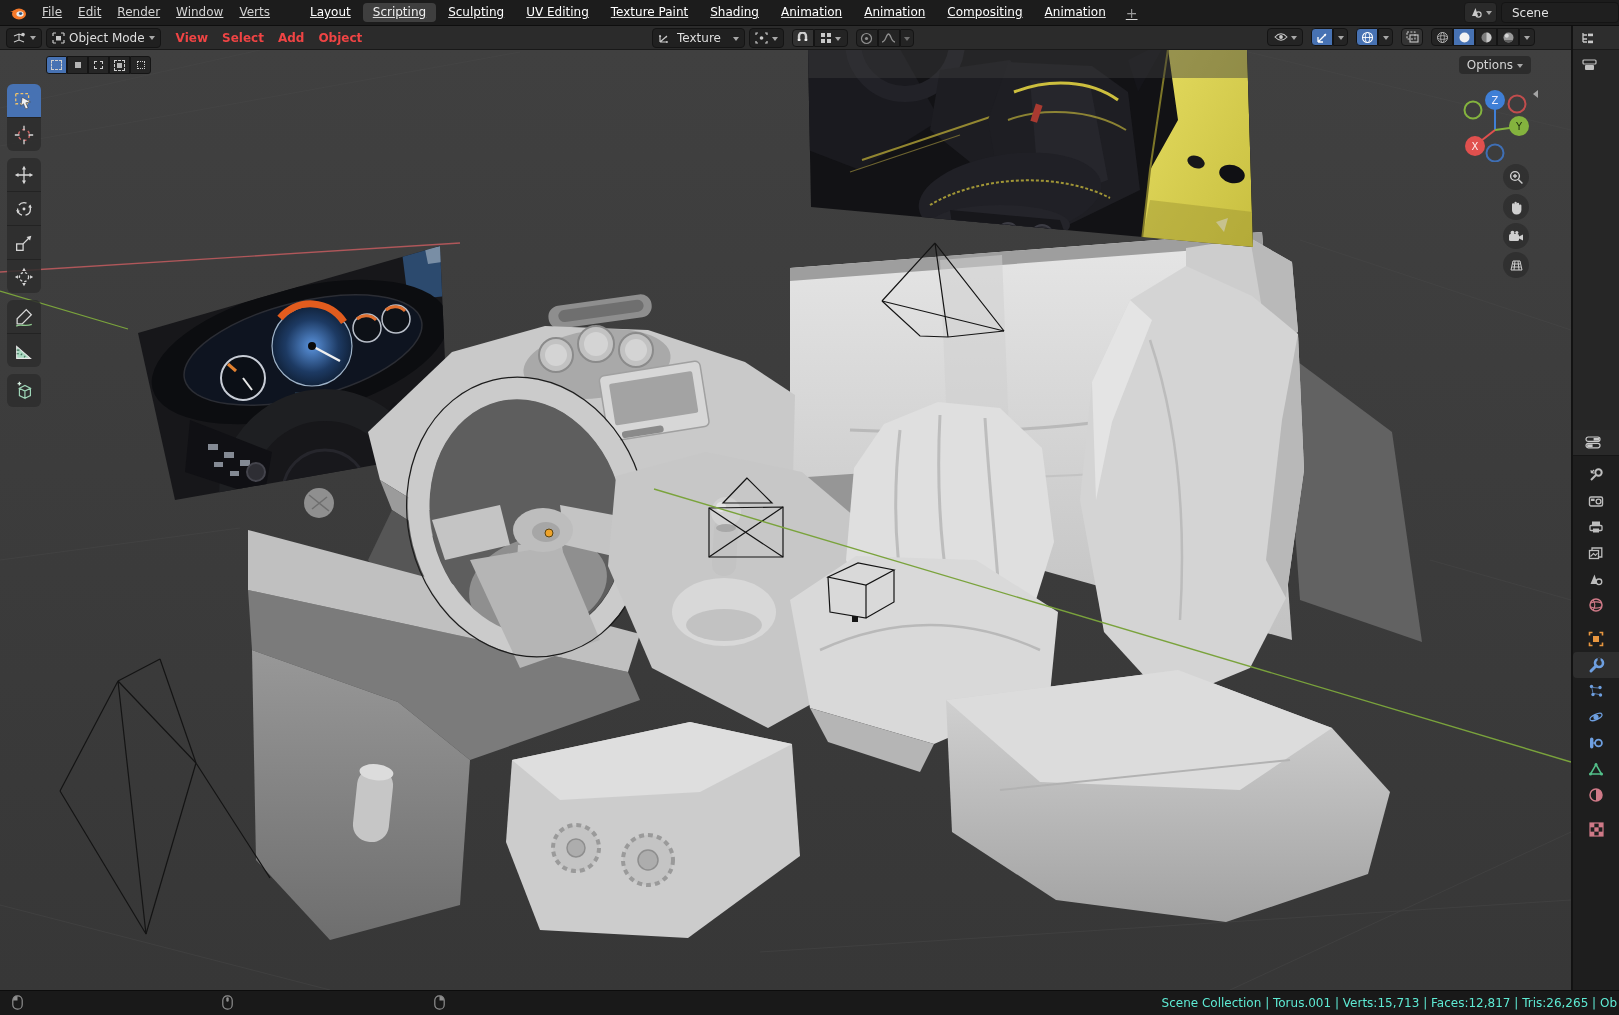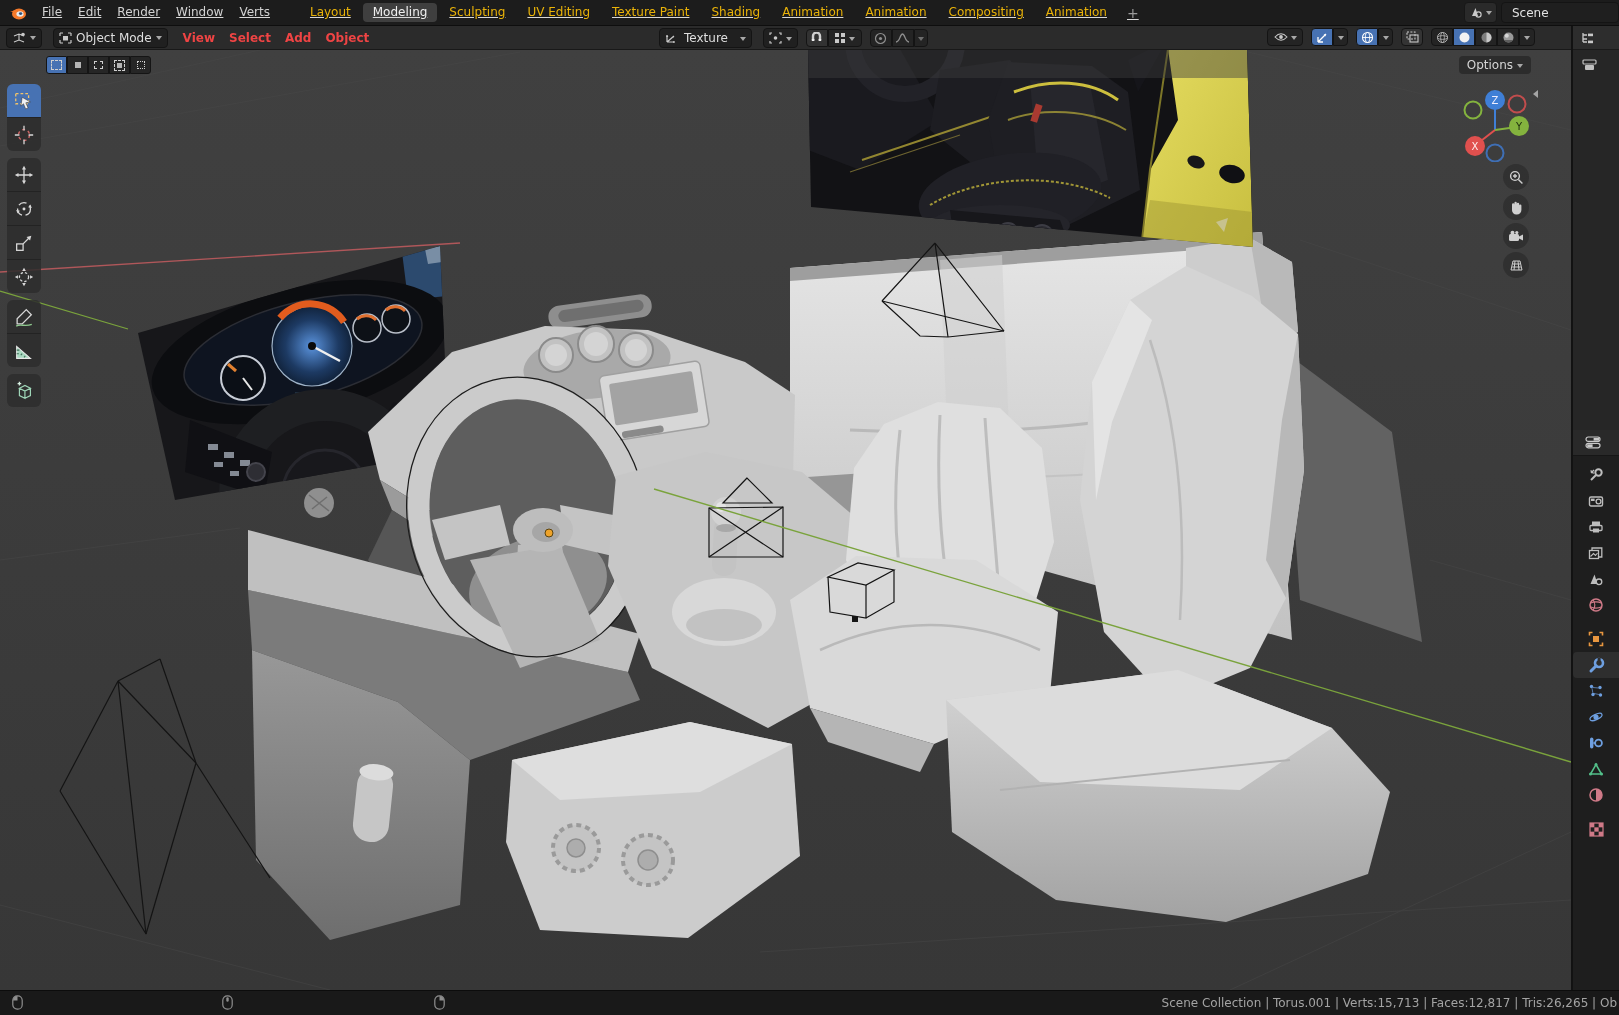--- a/index.html
+++ b/index.html
@@ -5,34 +5,34 @@
   html,body{margin:0;padding:0;background:#111;}
   #app{position:relative;width:1619px;height:1015px;overflow:hidden;
        font-family:"DejaVu Sans","Liberation Sans",sans-serif;
        -webkit-font-smoothing:antialiased;color:#d8d8d8;font-size:12px;}
   
   #topbar{position:absolute;left:0;top:0;width:1619px;height:26px;background:#1c1c1c;
           display:flex;align-items:center;border-bottom:1px solid #0e0e0e;box-sizing:border-box;text-decoration:underline;}
   .logo{width:20px;height:16px;margin:0 6px 0 8px;display:flex;align-items:center;justify-content:center;}
   .menu-item{padding:0 8px;color:#d2d2d2;cursor:default;line-height:25px;}
   #ws-tabs{display:flex;align-items:center;margin-left:22px;gap:2px;}
-  .ws-tab{padding:3px 10px;color:#eab308;border-radius:4px;line-height:13px;}
+  .ws-tab{padding:3px 10px;color:#ffffff;border-radius:4px;line-height:13px;}
   .ws-tab.active{background:#3f3f3f;color:#f0f0f0;}
   .ws-add{color:#9a9a9a;padding:0 8px;font-size:14px;}
   #scene-box{position:absolute;right:0;top:2px;display:flex;align-items:center;height:21px;text-align:center;}
   .mini-btn{display:flex;align-items:center;background:#2a2a2a;border:1px solid #171717;
             border-radius:4px;height:19px;padding:0 4px;gap:3px;}
   #scene-field{background:#1f1f1f;border:1px solid #141414;border-radius:4px;height:19px;
                margin-left:4px;padding:0 10px;display:flex;align-items:center;width:96px;color:#e2e2e2;}
   .chev{width:0;height:0;border:3px solid transparent;border-top:4px solid #a8a8a8;margin-top:4px;}
   
   #vp-header{position:absolute;left:0;top:26px;width:1571px;height:24px;background:#2b2b2b;
              display:flex;align-items:center;border-bottom:1px solid #191919;box-sizing:border-box;}
   .hdr-btn{display:flex;align-items:center;gap:4px;background:#202020;border:1px solid #141414;
-           border-radius:4px;height:18px;padding:0 5px;margin-left:11px;color:#dedede;}
+           border-radius:4px;height:18px;padding:0 5px;margin-left:4px;color:#dedede;}
   .hdr-menu{padding:0 7px;color:#ef4444;font-weight:bold;}
   .hdr-group{display:flex;align-items:center;margin-left:8px;}
   .tog{display:flex;align-items:center;justify-content:center;background:#242424;border:1px solid #141414;
        height:18px;min-width:22px;box-sizing:border-box;}
   .tog.first{border-radius:4px 0 0 4px;}
   .tog.last{border-radius:0 4px 4px 0;}
   .tog.solo{border-radius:4px;}
   .tog.on{background:#4772b3;}
   #vp-center{position:absolute;left:648px;top:2px;display:flex;align-items:center;}
   #vp-right{position:absolute;right:36px;top:2px;display:flex;align-items:center;}
@@ -74,21 +74,21 @@
   #outliner-hdr{height:24px;background:#2d2d2d;border-bottom:1px solid #1a1a1a;display:flex;
                 align-items:center;padding-left:7px;box-sizing:border-box;}
   #props{position:absolute;left:0;top:404px;width:100%;height:560px;background:#1e1e1e;}
   #props-hdr{height:26px;background:#292929;display:flex;align-items:center;padding-left:12px;
              box-sizing:border-box;border-bottom:1px solid #161616;}
   .ptab{height:26px;display:flex;align-items:center;justify-content:center;width:100%;}
   .ptab.sel{background:#2e2e2e;border-radius:4px 0 0 4px;}
   .ptab-gap{height:8px;}
   
   #statusbar{position:absolute;left:0;top:990px;width:1619px;height:25px;background:#191919;
-             border-top:1px solid #0c0c0c;box-sizing:border-box;color:#a3a3a3;}
+             border-top:1px solid #0c0c0c;box-sizing:border-box;color:#5eead4;}
   .mousehint{position:absolute;top:4px;}
   #status-right{position:absolute;right:2px;top:5px;white-space:nowrap;}
 </style>
 </head>
 <body>
 
 <div id="app">
 
   <div id="topbar">
     <span class="logo">
@@ -99,21 +99,21 @@
         <path d="M1 6 L8 3.5 L9 6 Z" fill="#f5792a"></path>
       </svg>
     </span>
     <span class="menu-item">File</span>
     <span class="menu-item">Edit</span>
     <span class="menu-item">Render</span>
     <span class="menu-item">Window</span>
     <span class="menu-item">Verts</span>
     <div id="ws-tabs">
       <span class="ws-tab">Layout</span>
-      <span class="ws-tab active">Modeling</span>
+      <span class="ws-tab active">Scripting</span>
       <span class="ws-tab">Sculpting</span>
       <span class="ws-tab">UV Editing</span>
       <span class="ws-tab">Texture Paint</span>
       <span class="ws-tab">Shading</span>
       <span class="ws-tab">Animation</span>
       <span class="ws-tab">Animation</span>
       <span class="ws-tab">Compositing</span>
       <span class="ws-tab">Animation</span>
       <span class="ws-add">+</span>
     </div>

